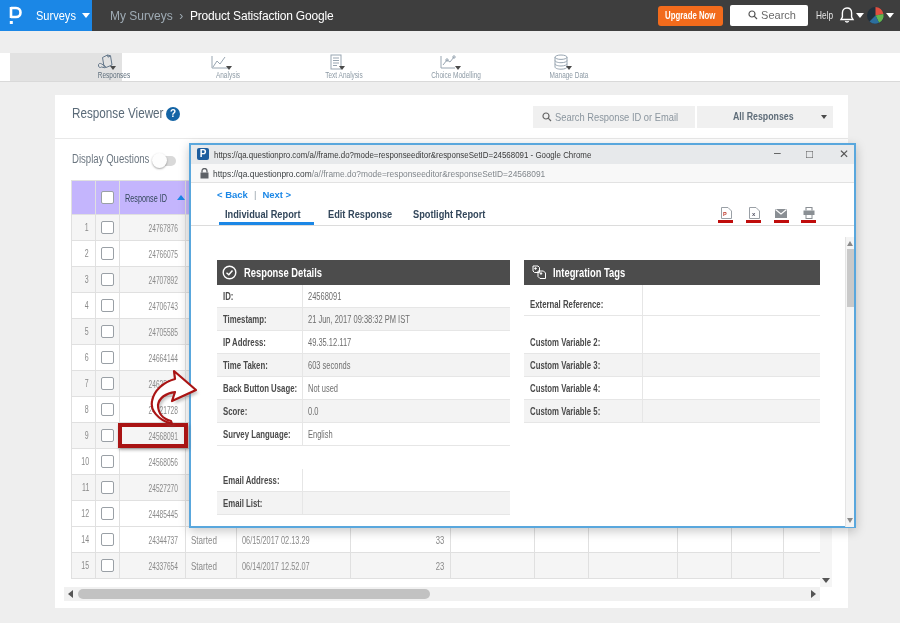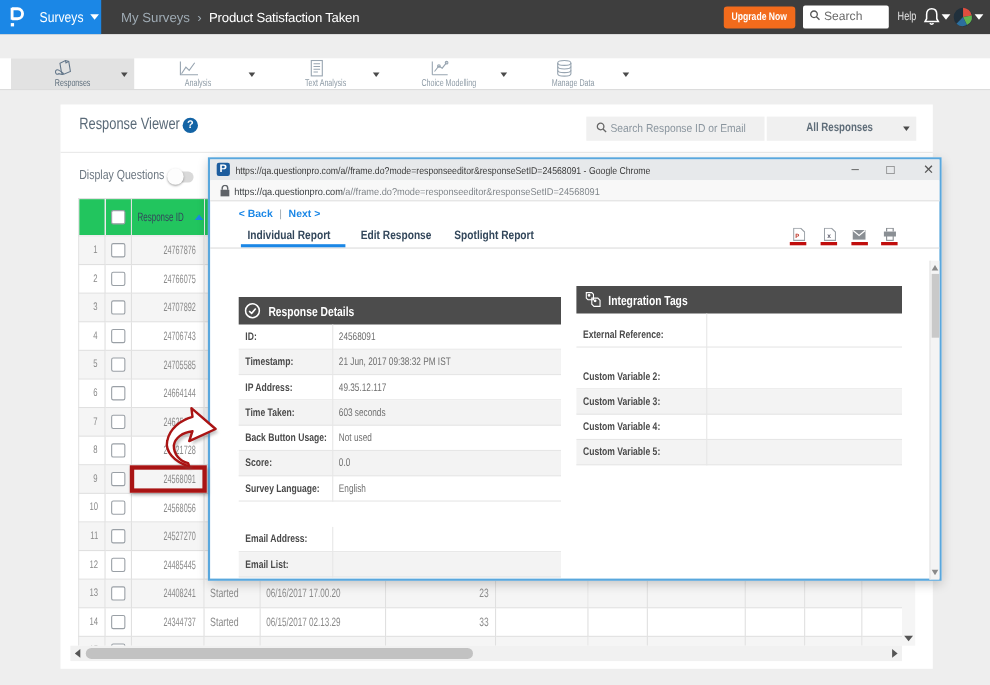--- a/index.html
+++ b/index.html
@@ -10,53 +10,53 @@
 .xl { transform-origin:0 50%; }
 .xc { transform-origin:50% 50%; }
 
 
 #navbar { position:absolute; left:0; top:0; width:900px; height:31px; background:#3e3e3e; }
 #logo { position:absolute; left:0; top:0; width:92px; height:31px; background:#1b87e6; color:#fff; }
 #logo .s { position:absolute; left:36px; top:8px; font-size:13px; }
 #crumb { position:absolute; left:110px; top:9px; font-size:12px; color:#9fabb4; }
 #crumb b { color:#fff; font-weight:normal; letter-spacing:-0.2px; }
 #upgrade { position:absolute; left:658px; top:6px; width:65px; height:20px; background:#f26b1c; border-radius:3px; color:#fff; font-size:10px; font-weight:bold; text-align:center; line-height:20px; }
-#topsearch { position:absolute; left:730px; top:5px; width:78px; height:21px; background:#fff; border-radius:2px; color:#6a6a6a; font-size:11px; line-height:21px; }
+#topsearch { position:absolute; left:730px; top:5px; width:78px; height:21px; background:#fff; border-radius:2px; color:#6a6a6a; font-size:11px; line-height:21px;padding-left:12px; }
 #help { position:absolute; left:816px; top:9px; color:#e6e6e6; font-size:11px; transform:scaleX(.75); transform-origin:0 50%; }
 .caret-w { width:0; height:0; border-left:4px solid transparent; border-right:4px solid transparent; border-top:5px solid #fff; display:inline-block; }
 .caret-d { width:0; height:0; border-left:3.5px solid transparent; border-right:3.5px solid transparent; border-top:4.5px solid #4a4a4a; display:inline-block; }
 
 
 #menurow { position:absolute; left:0; top:31px; width:900px; height:22px; background:#fff; border-bottom:1px solid #e3e3e3; }
 #menurow .mi { position:absolute; top:4px; font-size:11px; font-weight:bold; color:#33475b; transform:scaleX(.78); transform-origin:0 50%; }
 #menurow .resp202 { position:absolute; left:837px; top:5px; font-size:10px; color:#1b87e6; transform:scaleX(.76); transform-origin:0 50%; white-space:nowrap; }
 
 
 #toolbar { position:absolute; left:0; top:53px; width:900px; height:29px; background:#fff; border-bottom:1px solid #d9d9d9; }
-.tbtn { position:absolute; top:0; width:96px; height:28px; text-align:center; }
+.tbtn { position:absolute; top:0; width:96px; height:28px; text-align:center;margin-left:48px; }
 .tbtn .lbl { position:absolute; left:0; width:112px; text-align:center; top:17px; font-size:9px; color:#8d9aa5; transform:scaleX(.72); }
 .tbtn svg { margin-top:1px; }
 
 
 #panel { position:absolute; left:55px; top:95px; width:793px; height:513px; background:#fff; }
 #rv-title { position:absolute; left:17px; top:9px; font-size:15px; color:#5a6a78; }
 #rv-q { position:absolute; left:111px; top:12px; width:14px; height:14px; background:#1464a5; border-radius:50%; color:#fff; font-size:10px; font-weight:bold; text-align:center; line-height:14px; }
 #rv-div { position:absolute; left:0; top:43px; width:793px; height:1px; background:#e8e8e8; }
 #dq { position:absolute; left:17px; top:57px; font-size:12px; color:#6b7680; transform:scaleX(.8); transform-origin:0 50%; }
 #toggle { position:absolute; left:100px; top:61px; width:21px; height:10px; background:#d9d9d9; border-radius:5px; }
 #toggle .knob { position:absolute; left:-3px; top:-3px; width:15px; height:15px; background:#fdfdfd; border-radius:50%; box-shadow:0 1px 2px rgba(0,0,0,.35); }
 #fsearch { position:absolute; left:478px; top:11px; width:162px; height:22px; background:#f0f0f0; color:#8a959e; font-size:10.5px; line-height:22px; white-space:nowrap; }
 #fdrop { position:absolute; left:642px; top:11px; width:136px; height:22px; background:#f0f0f0; }
 #fdrop .t { position:absolute; left:30px; top:4px; font-size:11px; font-weight:bold; color:#5f6d79; transform:scaleX(.8); transform-origin:0 50%; }
 
 
 #tablewrap { position:absolute; left:71px; top:180px; width:749px; height:407px; overflow:hidden; }
 table.grid { border-collapse:collapse; table-layout:fixed; width:749px; }
 table.grid td, table.grid th { border:1px solid #e0e0e0; font-weight:normal; overflow:hidden; white-space:nowrap; padding:0; }
-table.grid th { height:34px; background:#22c55e;text-align:right; }
+table.grid th { height:34px; background:#c4b5fd;text-align:right; }
 table.grid td { height:26px; font-size:11px; color:#8a8a8a; }
 tr.odd td { background:#f5f5f5; }
 tr.even td { background:#ffffff; }
 .rownum { text-align:right; padding-right:6px !important; color:#8a8a8a; font-size:10px !important; }
 .rownum span { display:inline-block; transform:scaleX(.7); transform-origin:100% 50%; }
 .rid { text-align:right; padding-right:7px !important; color:#4e7fb3; }
 .rid span { display:inline-block; transform:scaleX(.6); transform-origin:100% 50%; }
 .cstat span { display:inline-block; margin-left:5px; transform:scaleX(.73); transform-origin:0 50%; }
 .cdate span { display:inline-block; margin-left:5px; transform:scaleX(.67); transform-origin:0 50%; }
 .cnum { text-align:right; padding-right:6px !important; }
@@ -111,21 +111,21 @@
   <div id="navbar">
     <div id="logo">
       <svg style="position:absolute;left:9px;top:6px" width="13" height="19" viewBox="0 0 13 19">
         <path d="M2 2 L7 2 C13 2 13 11 7 11 L2 11" fill="none" stroke="#fff" stroke-width="2.6"></path>
         <path d="M2 1 L2 12" stroke="#fff" stroke-width="2.6"></path>
         <rect x="0.8" y="15" width="3" height="3" fill="#fff"></rect>
       </svg>
         <span class="s ib xl" style="transform:scaleX(.85)">Surveys</span>
       <span class="caret-w" style="position:absolute;left:82px;top:13px"></span>
     </div>
-    <div id="crumb">My Surveys&nbsp; › &nbsp;<b>Product Satisfaction Taken</b></div>
+    <div id="crumb">My Surveys&nbsp; › &nbsp;<b>Product Satisfaction Google</b></div>
     <div id="upgrade"><span class="ib xc" style="transform:scaleX(.78)">Upgrade Now</span></div>
     <div id="topsearch">&nbsp;<svg width="10" height="10" viewBox="0 0 10 10" style="vertical-align:-1px;margin-left:3px">
           <circle cx="4" cy="4" r="3" fill="none" stroke="#555" stroke-width="1.2"></circle>
           <path d="M6.2 6.2 L9 9" stroke="#555" stroke-width="1.2"></path>
         </svg> Search</div>
     <div id="help">Help</div>
     <svg class="abs" style="left:838px;top:6px" width="18" height="19" viewBox="0 0 18 19">
       <path d="M9 2 C6 2 4.4 4 4.4 7 L4.4 11 L3 13.5 L15 13.5 L13.6 11 L13.6 7 C13.6 4 12 2 9 2 Z" fill="none" stroke="#fff" stroke-width="1.4"></path>
       <path d="M7.4 15 A1.8 1.8 0 0 0 10.6 15" fill="none" stroke="#fff" stroke-width="1.4"></path>
     </svg>
@@ -428,36 +428,20 @@
           </tr>
       <tr class="even">
             <td class="rownum"><span>12</span></td>
             <td>
               <div class="cb"></div>
             </td>
             <td class="rid"><span>24485445</span></td>
             <td class="cstat"><span>Started</span></td>
             <td class="cdate"></td>
             <td class="cnum"></td>
-            <td></td>
-            <td></td>
-            <td></td>
-            <td></td>
-            <td></td>
-            <td></td>
-          </tr>
-      <tr class="odd">
-            <td class="rownum"><span>13</span></td>
-            <td>
-              <div class="cb"></div>
-            </td>
-            <td class="rid"><span>24408241</span></td>
-            <td class="cstat"><span>Started</span></td>
-            <td class="cdate"><span>06/16/2017 17.00.20</span></td>
-            <td class="cnum"><span>23</span></td>
             <td></td>
             <td></td>
             <td></td>
             <td></td>
             <td></td>
             <td></td>
           </tr>
       <tr class="even">
             <td class="rownum"><span>14</span></td>
             <td>
@@ -540,21 +524,21 @@
         <path d="M0.5 0.5 L6 5 L11.5 0.5" fill="none" stroke="#fff" stroke-width="1.1"></path>
       </svg>
     <div class="redline" style="left:583px"></div>
     <svg class="expicon" style="left:612px" width="12" height="12" viewBox="0 0 12 12">
         <path d="M3 3.5 L3 0.5 L9 0.5 L9 3.5" fill="none" stroke="#8a8f94" stroke-width="1.1"></path>
         <rect x="0.5" y="3.5" width="11" height="4.5" fill="#8a8f94"></rect>
         <rect x="3" y="7.5" width="6" height="4" fill="#fff" stroke="#8a8f94" stroke-width="1"></rect>
       </svg>
     <div class="redline" style="left:610px"></div>
 
-    <div class="dpanel" style="left:26px; top:125px; width:293px; height:204px;">
+    <div class="dpanel" style="left:26px; top:115px; width:293px; height:204px;">
       <div class="dhead">
         <svg style="position:absolute;left:5px;top:5px" width="15" height="15" viewBox="0 0 15 15">
             <circle cx="7.5" cy="7.5" r="6.3" fill="none" stroke="#fff" stroke-width="1.4"></circle>
             <path d="M4.5 7.8 L6.8 9.8 L10.5 5.5" fill="none" stroke="#fff" stroke-width="1.5"></path>
           </svg>
         <span class="ht" style="left:27px">Response Details</span>
       </div>
       <div class="drow" style="top:25px">
           <span class="lab">ID:</span>
           <span class="val" style="left:91px">24568091</span>

